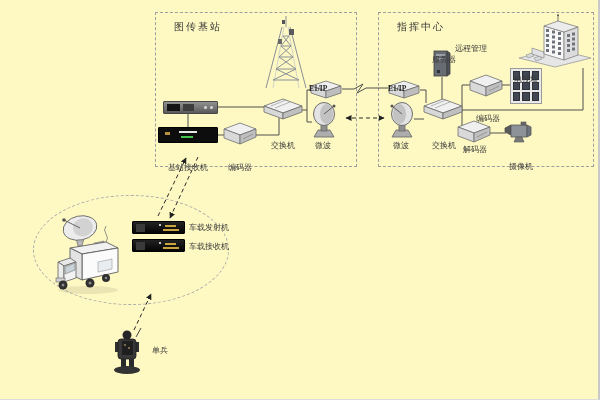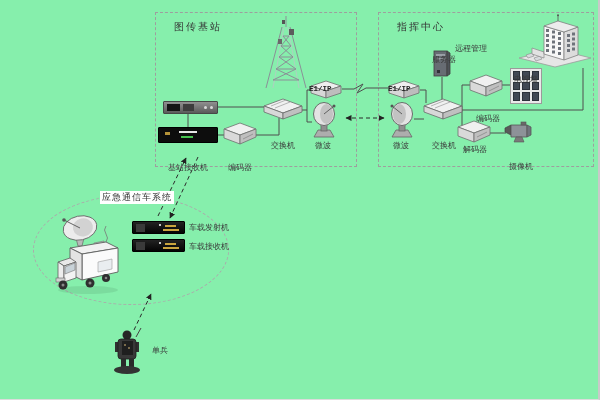--- a/index.html
+++ b/index.html
@@ -1,18 +1,18 @@
 <!DOCTYPE html>
 <html><head>
 <meta charset="utf-8">
 <style>
   html,body{margin:0;padding:0;background:#fff;}
   #canvas{
-    position:relative;width:600px;height:400px;background:#86efac;overflow:hidden;
-    font-family:Liberation Mono, monospace;color:#3a3a3a;
+    position:relative;width:600px;height:400px;background:#fef9c3;overflow:hidden;
+    font-family:Liberation Serif, serif;color:#3a3a3a;
     border-right:2px solid #c9c9c9;border-bottom:1px solid #dcdcdc;box-sizing:border-box;
   }
   .abs{position:absolute;}
   .dashed-box{border:1px dashed #9e9e9e;background:transparent;z-index:0;}
   .zone-title{font-size:10px;letter-spacing:2px;color:#333;white-space:nowrap;z-index:3;}
   .lbl{font-size:8px;color:#3a3a3a;white-space:nowrap;z-index:3;line-height:1.15;}
   .lbl.c{text-align:center;margin-top:17px;}
   .lbl.b{font-weight:bold;font-size:7.5px;color:#222;margin-top:17px;}
   .ellipse{border:1px dashed #ababab;border-radius:50%;z-index:0;}
   .ellipse-title{font-size:9px;color:#333;background:#fff;padding:0 2px;letter-spacing:1px;z-index:3;}
@@ -41,21 +41,20 @@
 <body>
 
 <div id="canvas">
 
   <div class="abs dashed-box" style="left:155px;top:12px;width:200px;height:153px;"></div>
   <div class="abs dashed-box" style="left:378px;top:12px;width:214px;height:153px;"></div>
   <div class="abs ellipse" style="left:33px;top:195px;width:194px;height:108px;"></div>
 
   <div class="abs zone-title" style="left:174px;top:20px;">图传基站</div>
   <div class="abs zone-title" style="left:397px;top:20px;">指挥中心</div>
-  <div class="abs ellipse-title" style="left:100px;top:191px;">应急通信车系统</div>
 
   <svg class="wires" width="600" height="400">
     <defs>
       <marker id="arrE" markerWidth="8" markerHeight="7" refX="5.5" refY="3" orient="auto">
         <path d="M0,0 L6,3 L0,6 z" fill="#222"></path>
       </marker>
       <marker id="arrS" markerWidth="8" markerHeight="7" refX="5.5" refY="3" orient="auto-start-reverse">
         <path d="M0,0 L6,3 L0,6 z" fill="#222"></path>
       </marker>
     </defs>

